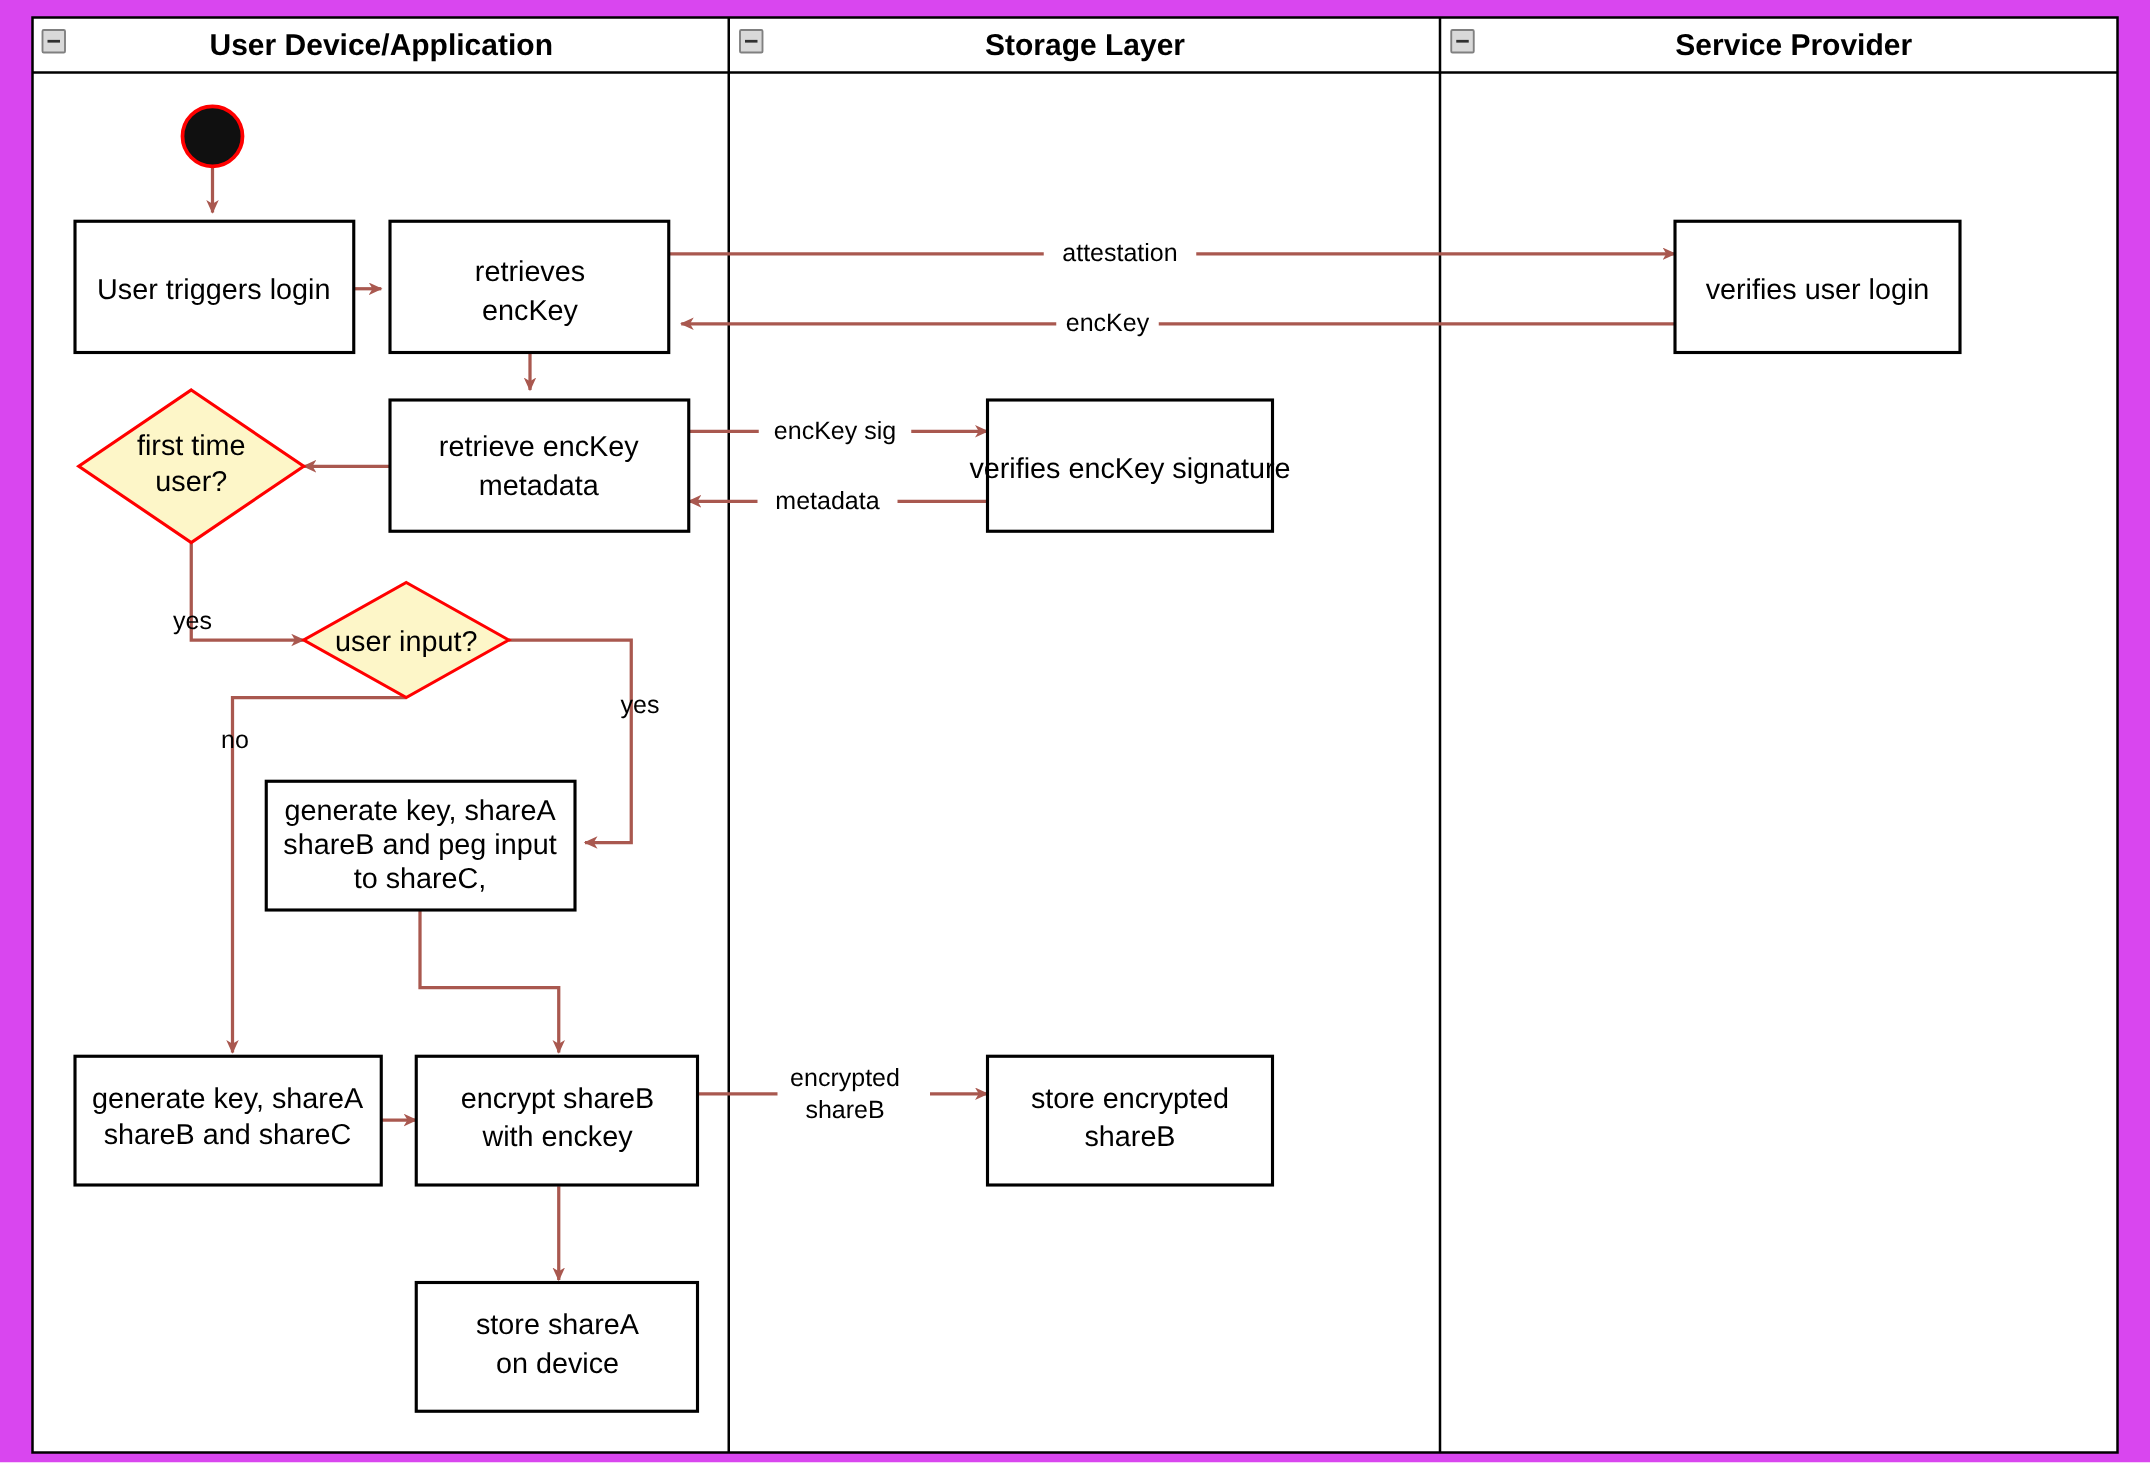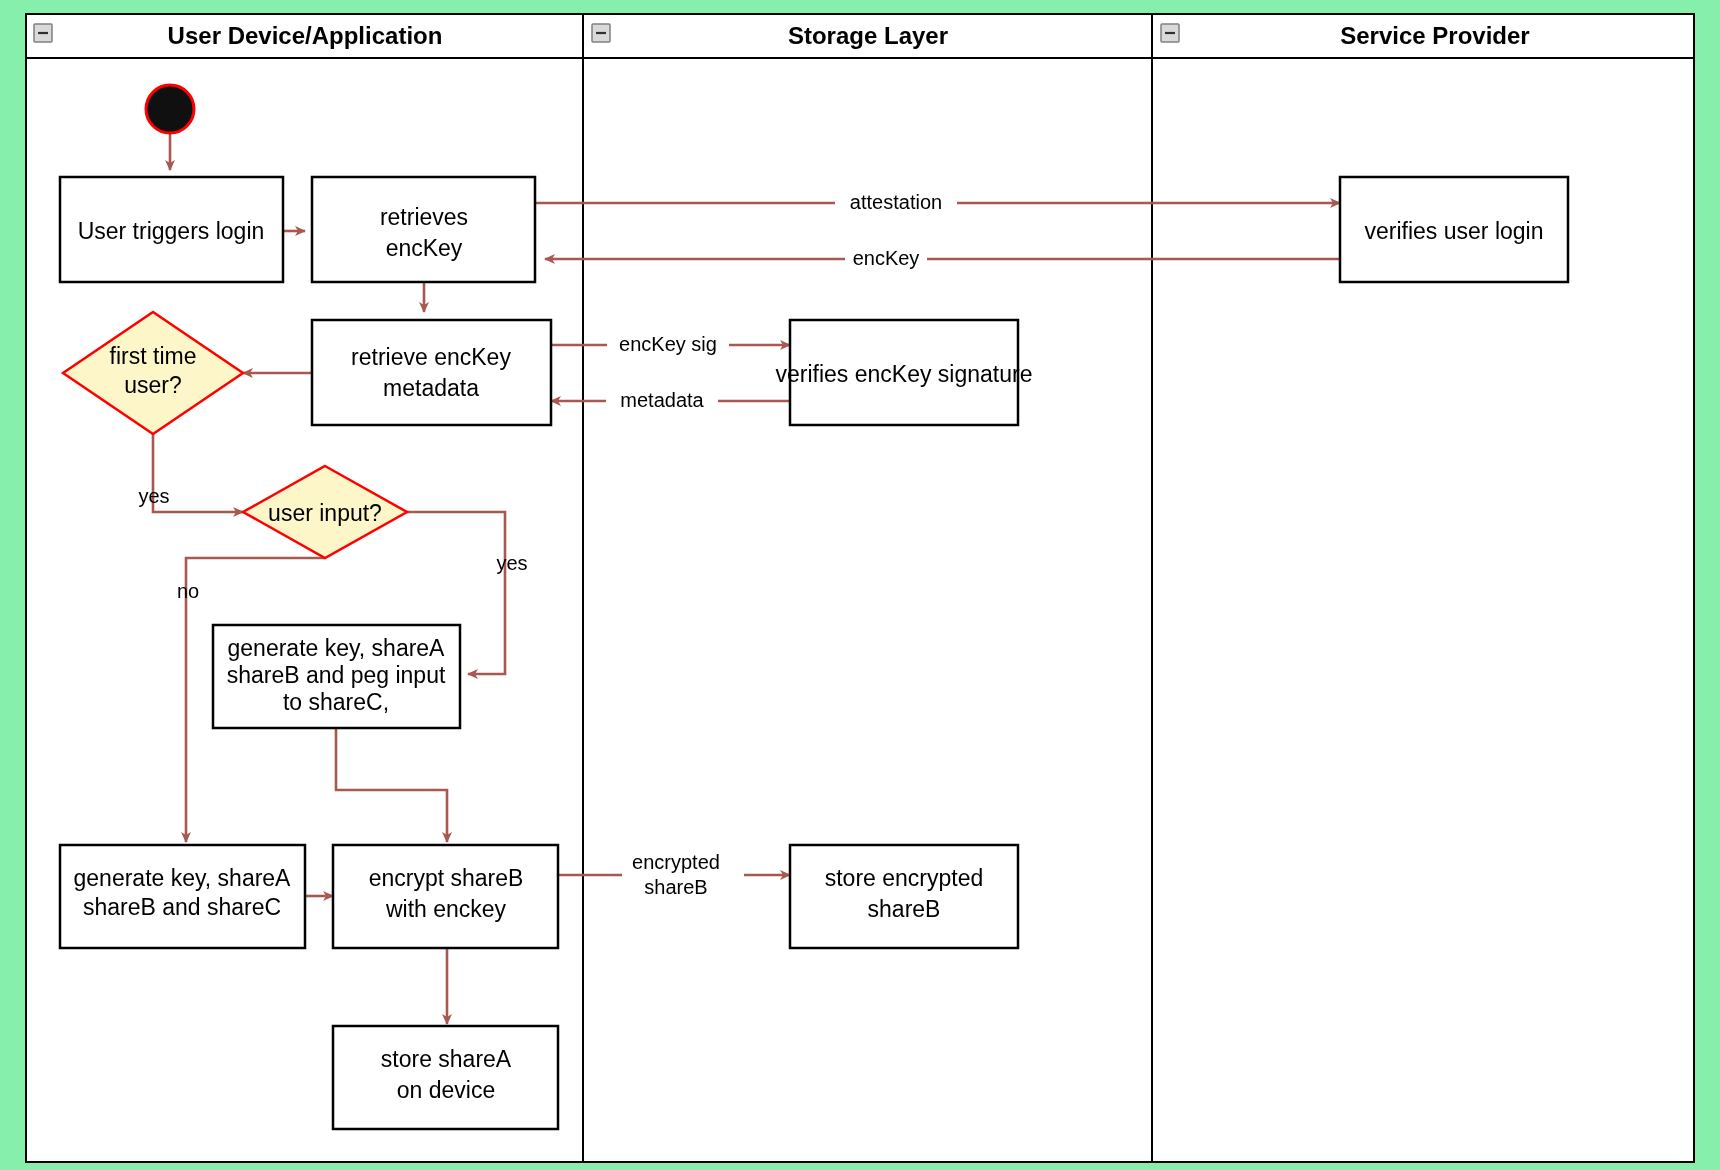--- a/index.html
+++ b/index.html
@@ -7,21 +7,21 @@
     padding: 0;
     background: #ffffff;
   }
   body {
     font-family: "Liberation Sans", sans-serif;
   }
   #canvas {
     position: relative;
     width: 1720px;
     height: 1170px;
-    background: #86efac;
+    background: #d946ef;
     overflow: hidden;
   }
   svg#diagram {
     position: absolute;
     left: 0;
     top: 0;
     width: 1720px;
     height: 1170px;
   }
   .lane-frame {

